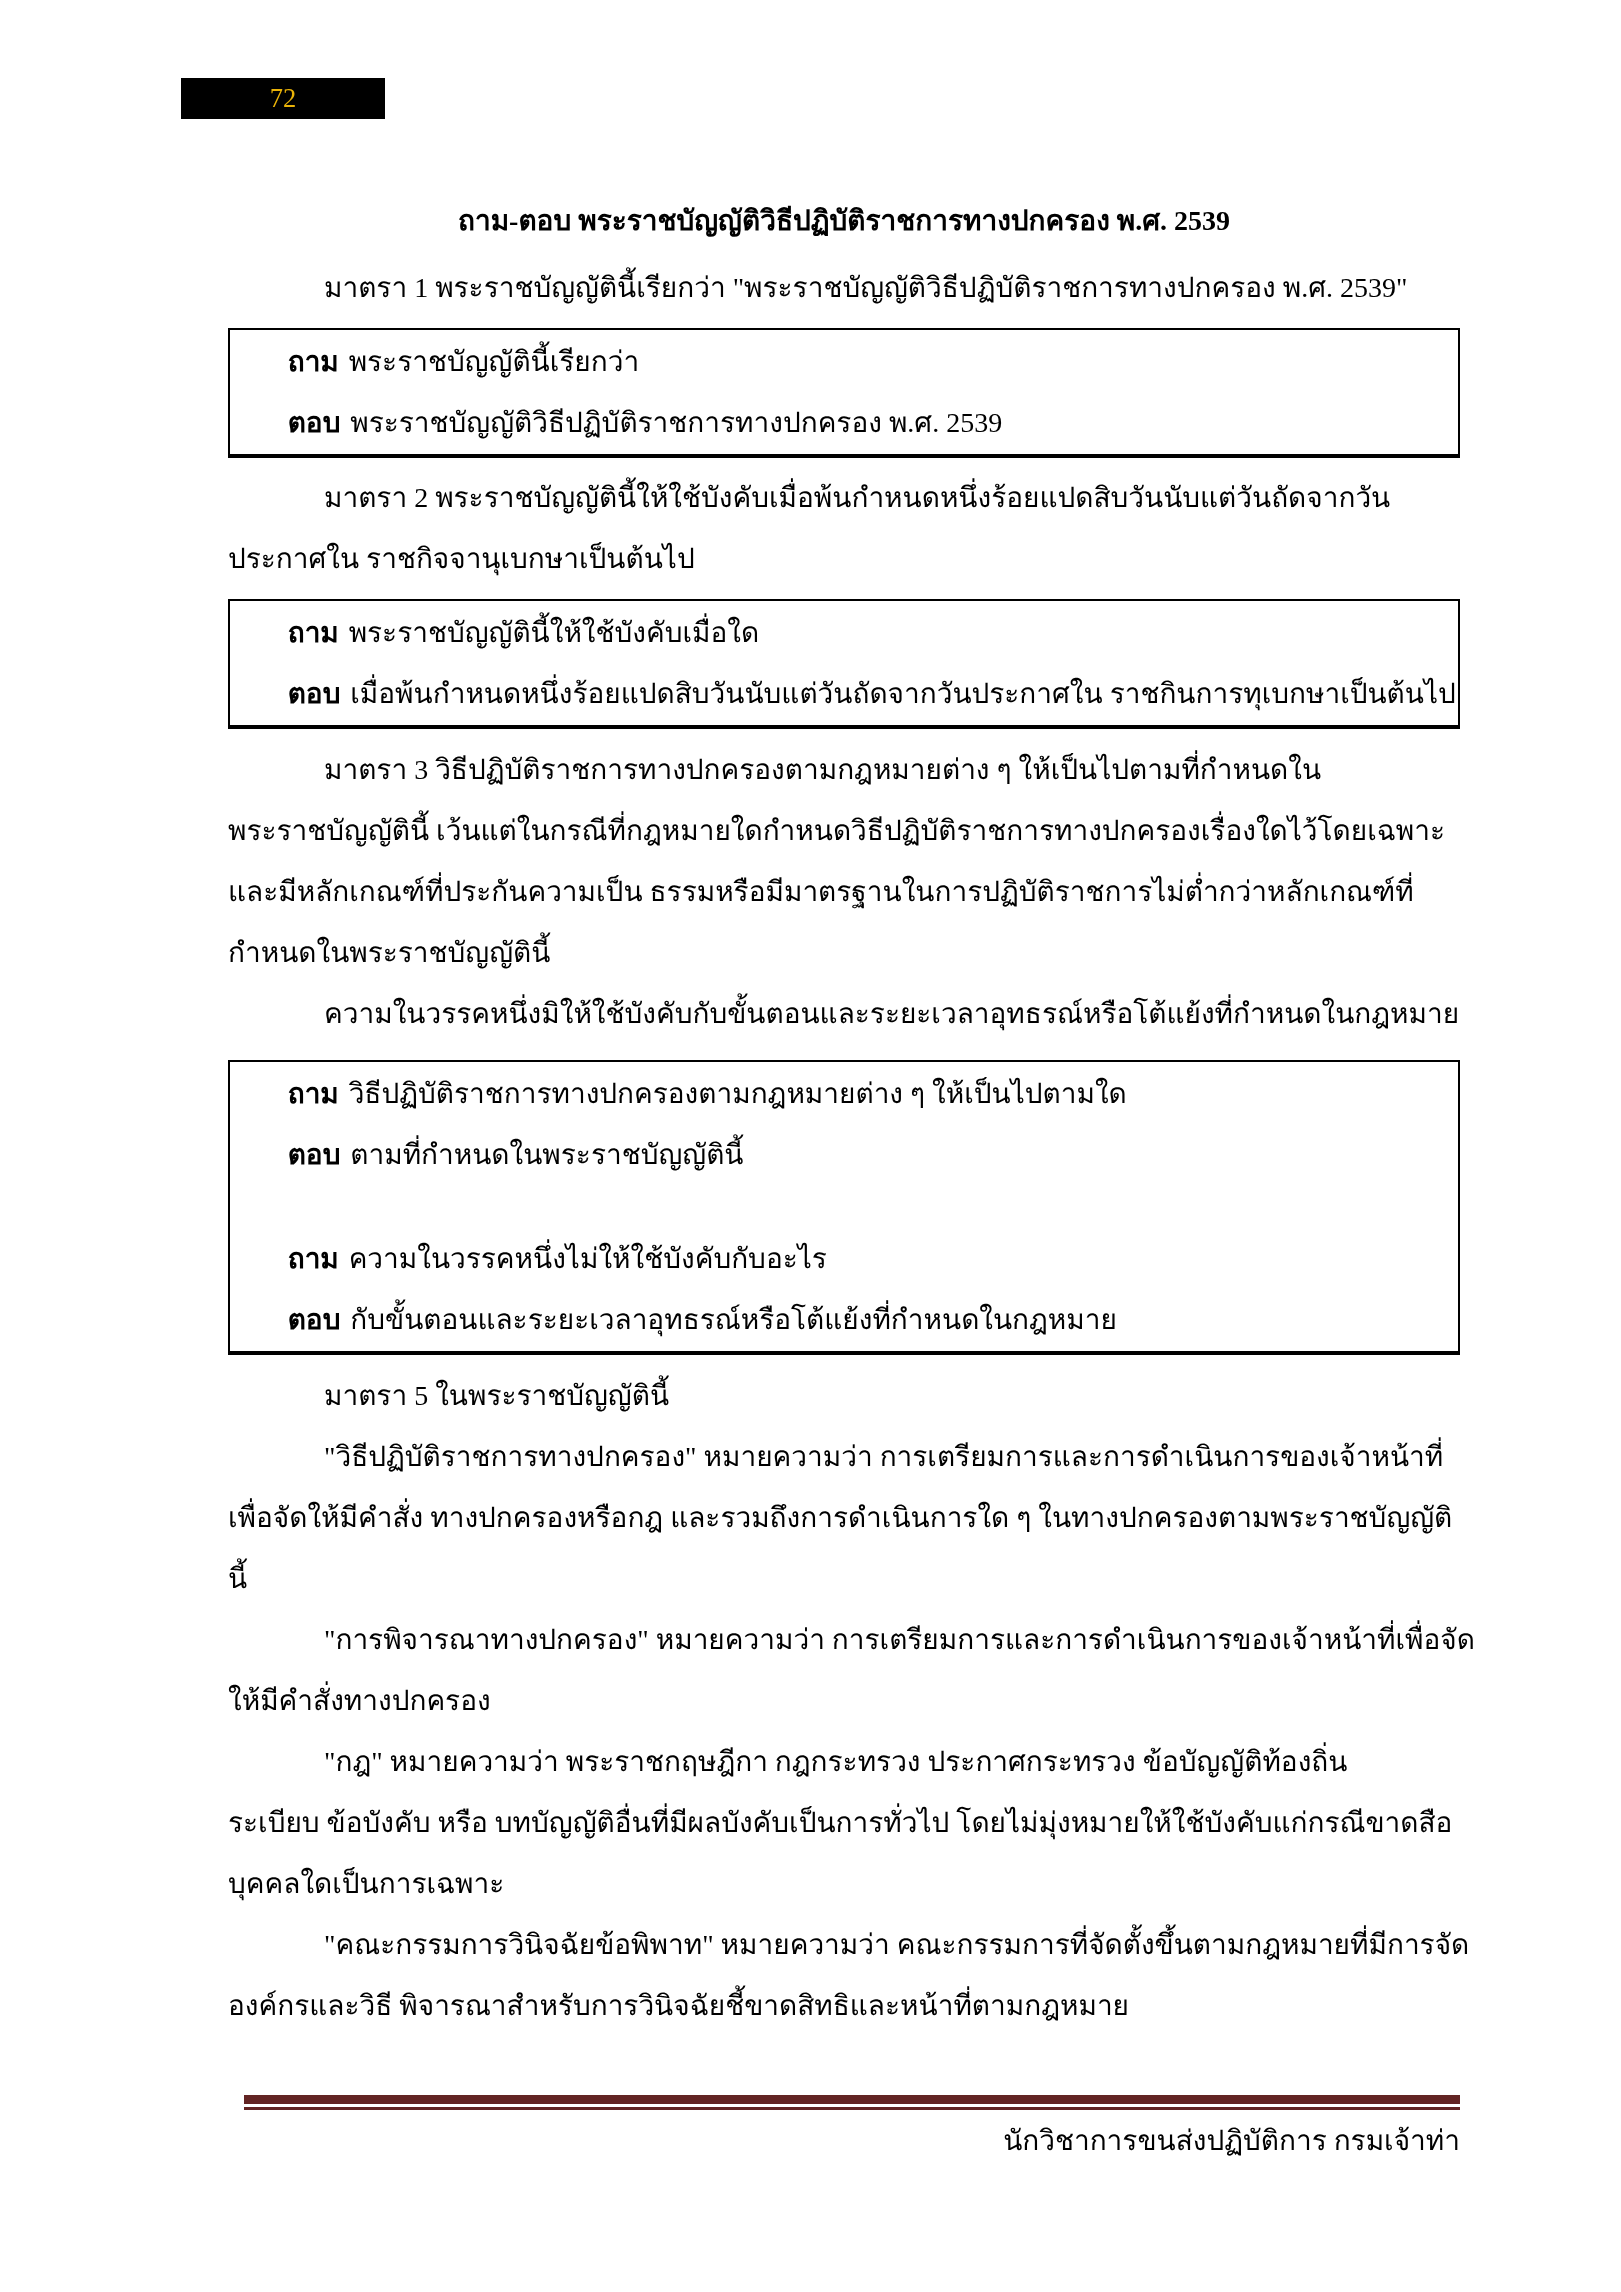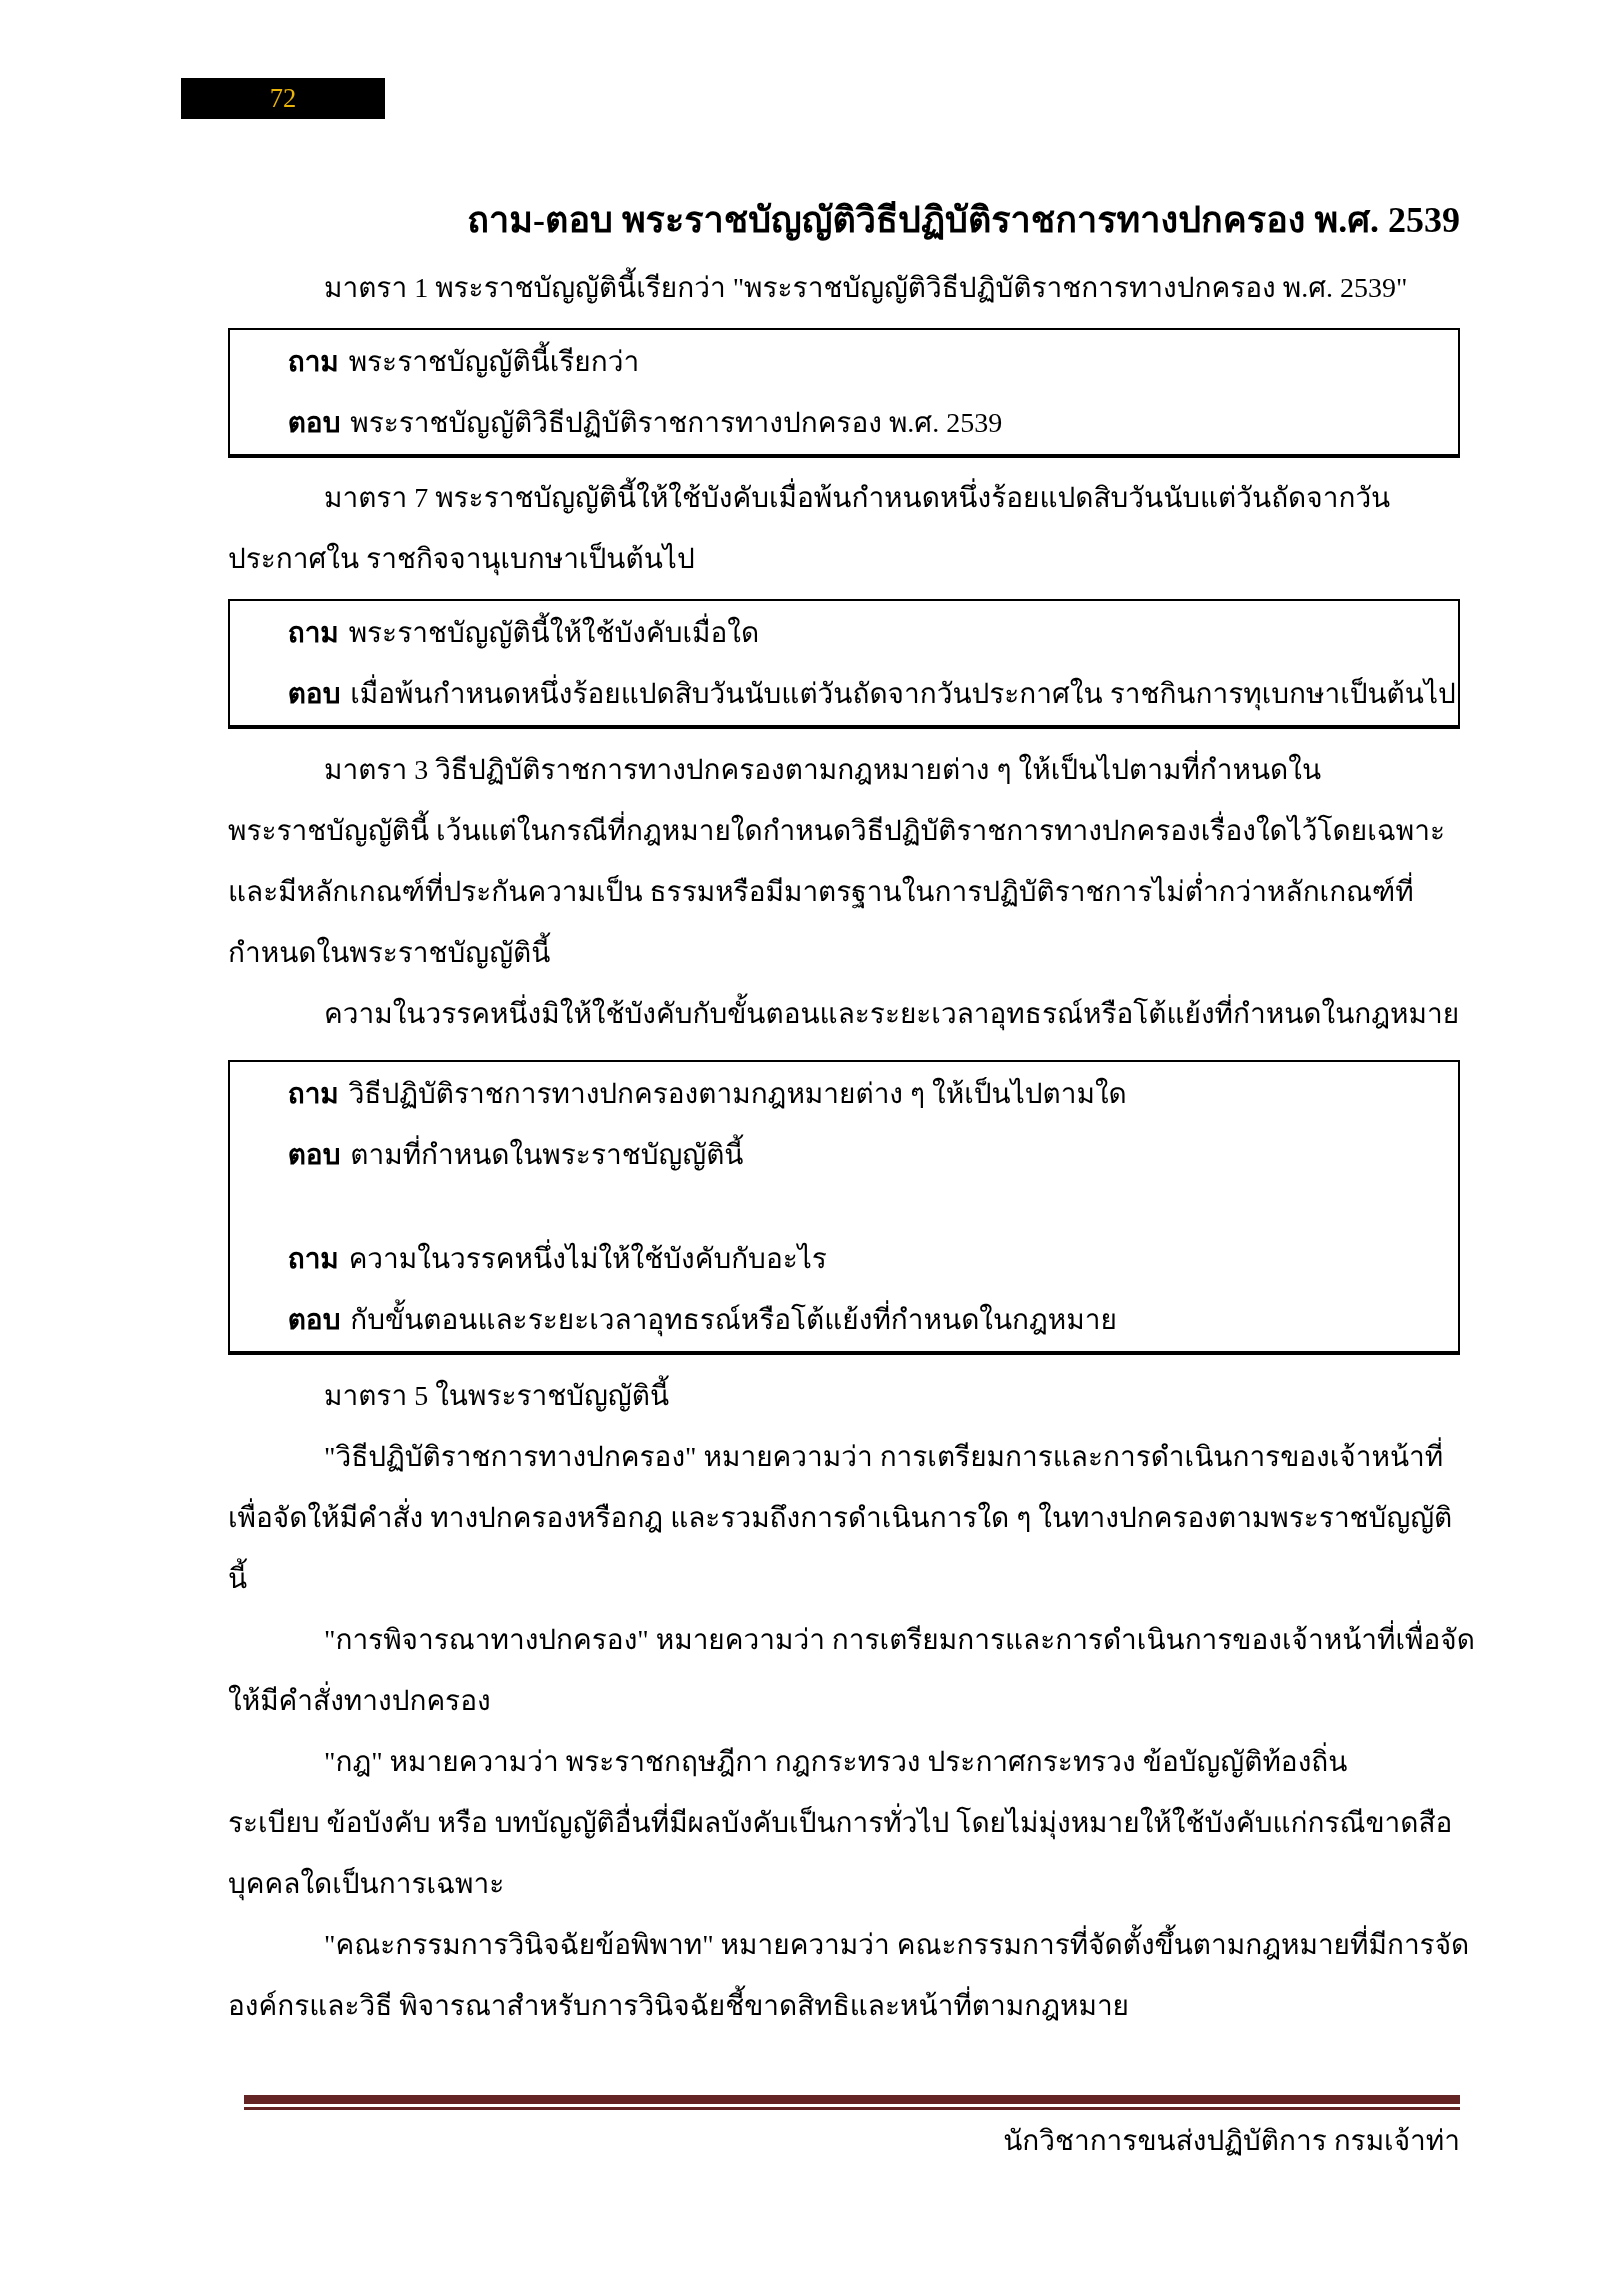--- a/index.html
+++ b/index.html
@@ -14,21 +14,21 @@
   .pageno{
     position:absolute;top:78px;left:181px;
     width:204px;height:41px;
     background:#000;color:#eab308;
     font-size:26.5px;line-height:41px;text-align:center;
   }
   .content{
     position:absolute;left:228px;top:190px;width:1232px;
   }
   .title{
-    font-size:36px;font-weight:bold;text-align:right;
+    font-size:28px;font-weight:bold;text-align:center;
     line-height:61px;margin-bottom:5.9px;
   }
   .para{margin:0;}
   .line{
     font-size:28px;line-height:61px;white-space:nowrap;
   }
   .indent{padding-left:96px;}
   .qa-box{
     border:2.9px solid #000;border-bottom-width:4.9px;
     padding:1px 13.7px;margin:9.8px 0;
@@ -65,21 +65,21 @@
     <div class="qa-box">
       <div class="line">
         <span class="qa-label">ถาม</span><span>พระราชบัญญัตินี้เรียกว่า</span>
       </div>
       <div class="line">
         <span class="qa-label">ตอบ</span><span>พระราชบัญญัติวิธีปฏิบัติราชการทางปกครอง พ.ศ. 2539</span>
       </div>
     </div>
 
     <div class="para">
-      <div class="line indent">มาตรา 7 พระราชบัญญัตินี้ให้ใช้บังคับเมื่อพ้นกำหนดหนึ่งร้อยแปดสิบวันนับแต่วันถัดจากวัน</div>
+      <div class="line indent">มาตรา 2 พระราชบัญญัตินี้ให้ใช้บังคับเมื่อพ้นกำหนดหนึ่งร้อยแปดสิบวันนับแต่วันถัดจากวัน</div>
       <div class="line">ประกาศใน ราชกิจจานุเบกษาเป็นต้นไป</div>
     </div>
 
     <div class="qa-box">
       <div class="line">
         <span class="qa-label">ถาม</span><span>พระราชบัญญัตินี้ให้ใช้บังคับเมื่อใด</span>
       </div>
       <div class="line">
         <span class="qa-label">ตอบ</span><span>เมื่อพ้นกำหนดหนึ่งร้อยแปดสิบวันนับแต่วันถัดจากวันประกาศใน ราชกินการทุเบกษาเป็นต้นไป</span>
       </div>

